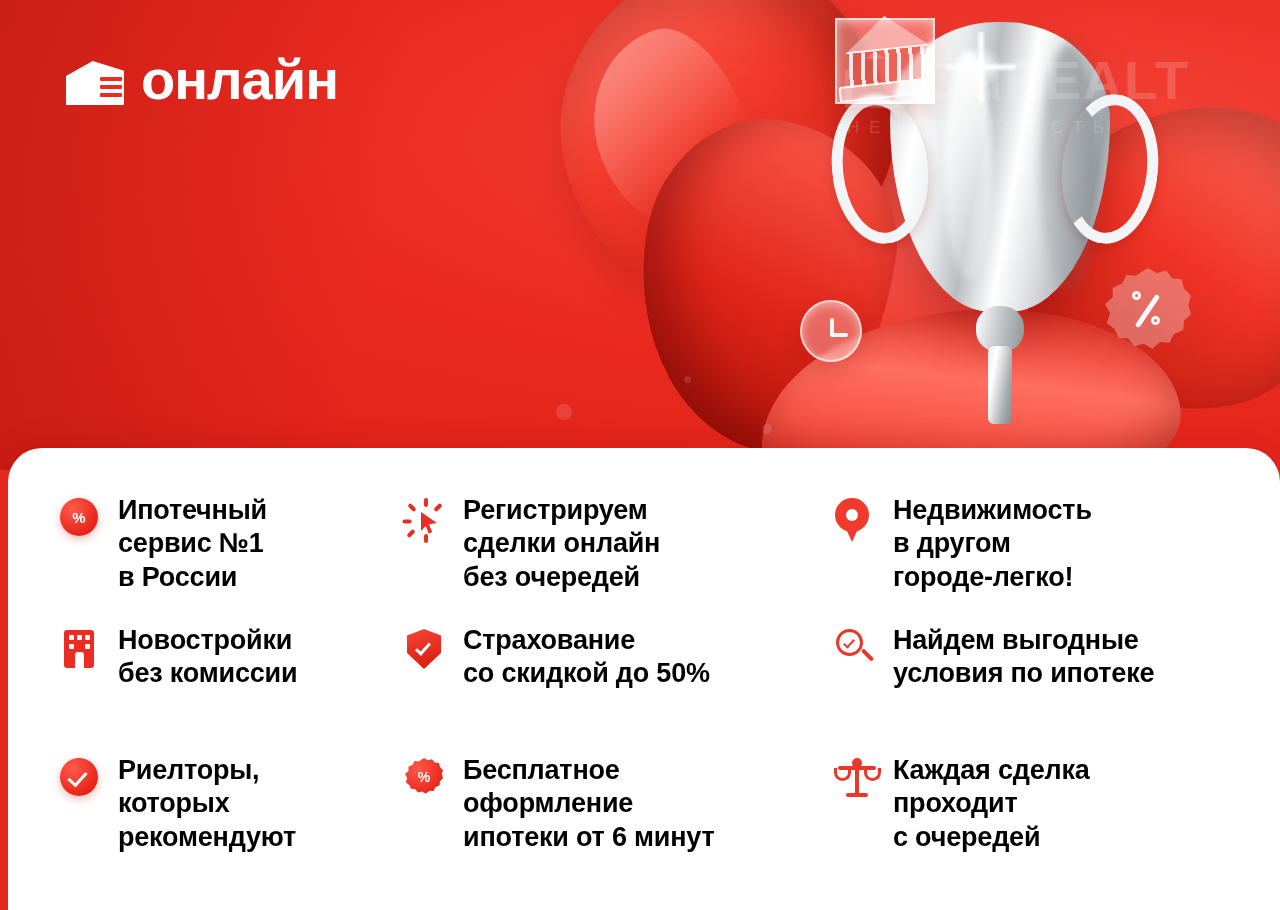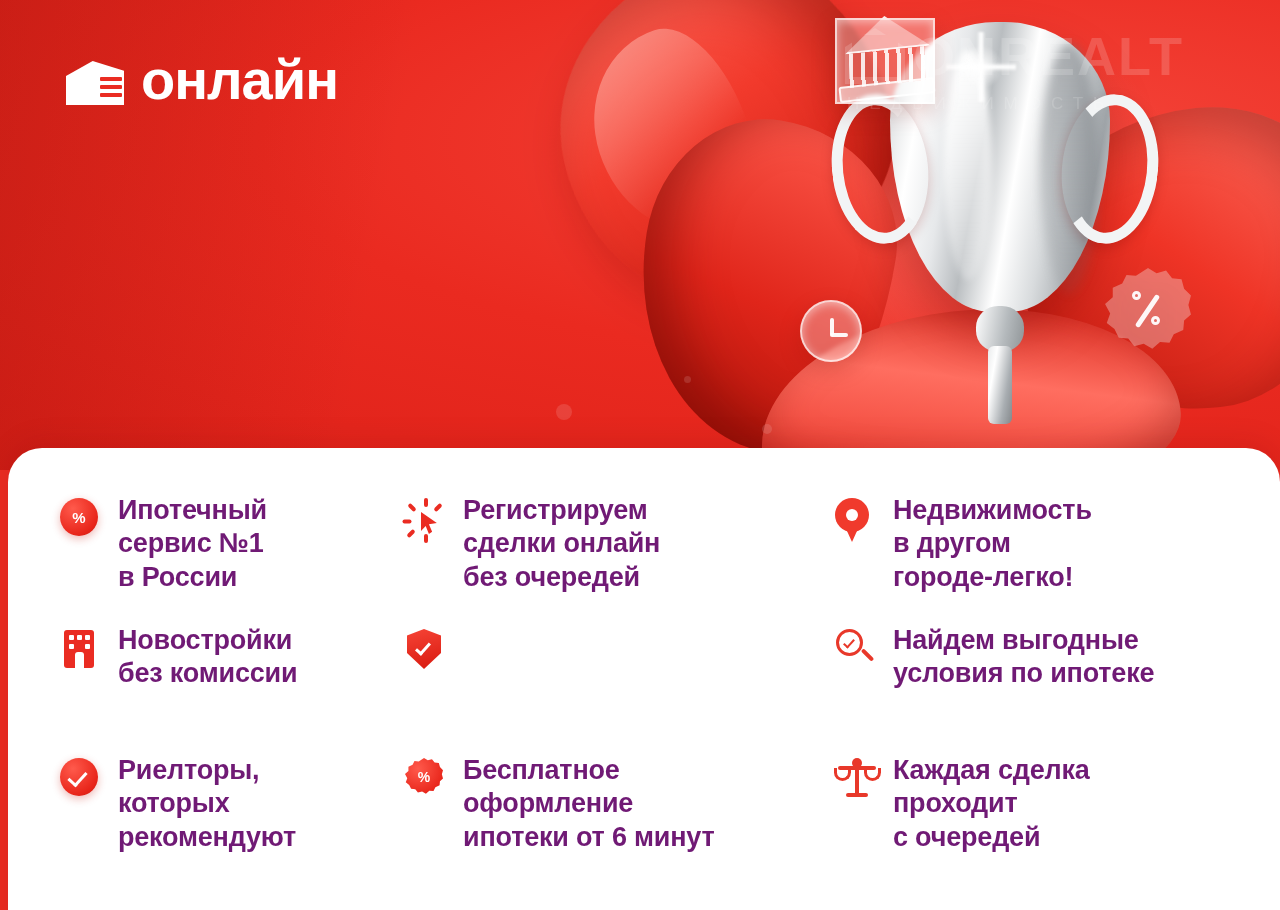--- a/index.html
+++ b/index.html
@@ -189,21 +189,21 @@
   .bokeh { position:absolute; border-radius:50%; background:rgba(255,255,255,.13); }
   .bk1 { left:556px; top:404px; width:16px; height:16px; }
   .bk2 { left:762px; top:424px; width:10px; height:10px; }
   .bk3 { left:684px; top:376px; width:7px; height:7px; }
 
   
   .watermark {
     position:absolute; left:845px; top:28px; width:420px; height:96px;
     pointer-events:none; user-select:none;
   }
-  .wm-row { display:flex; align-items:center; gap:8px; }
+  .wm-row { display:flex; align-items:center; gap:14px;margin-top:24px; }
   .wm-mark {
     width:60px; height:56px;
     border:7px solid rgba(255,255,255,.16);
     clip-path:polygon(50% 0%, 100% 34%, 100% 100%, 0% 100%, 0% 34%);
   }
   .wm-name {
     font-size:54px; font-weight:bold; letter-spacing:2px;
     color:rgba(255,255,255,.17);
     line-height:1;
   }
@@ -249,21 +249,21 @@
   }
   .grid {
     position:absolute; left:52px; top:46px; right:26px;
     display:grid;
     grid-template-columns:345px 430px 1fr;
     grid-auto-rows:130px;
   }
   .item { display:flex; align-items:flex-start; gap:18px; }
   .item-icon { flex:0 0 auto; width:40px; height:40px; position:relative; margin-top:4px; }
   .item-text {
-    font-size:27px; font-weight:bold; color:#701a75;
+    font-size:27px; font-weight:bold; color:#000000;
     line-height:1.24; letter-spacing:-.2px; white-space:pre-line;
   }
 
   
   .ic-circle-pct {
     width:38px; height:38px; border-radius:50%;
     background:radial-gradient(circle at 34% 28%, #ff5a4c, #e8251a 70%, #c8180e);
     position:relative;
     box-shadow:0 3px 8px rgba(200,24,14,.3);
   }
@@ -506,20 +506,22 @@
 без комиссии</div>
       </div>
 
       <div class="item">
         <div class="item-icon">
           <div class="ic-shield">
             <div class="sh"></div>
             <div class="ck"></div>
           </div>
         </div>
+        <div class="item-text">Страхование
+со скидкой до 50%</div>
       </div>
 
       <div class="item">
         <div class="item-icon">
           <div class="ic-search">
             <div class="ring"></div>
             <div class="tick"></div>
             <div class="stem"></div>
           </div>
         </div>

